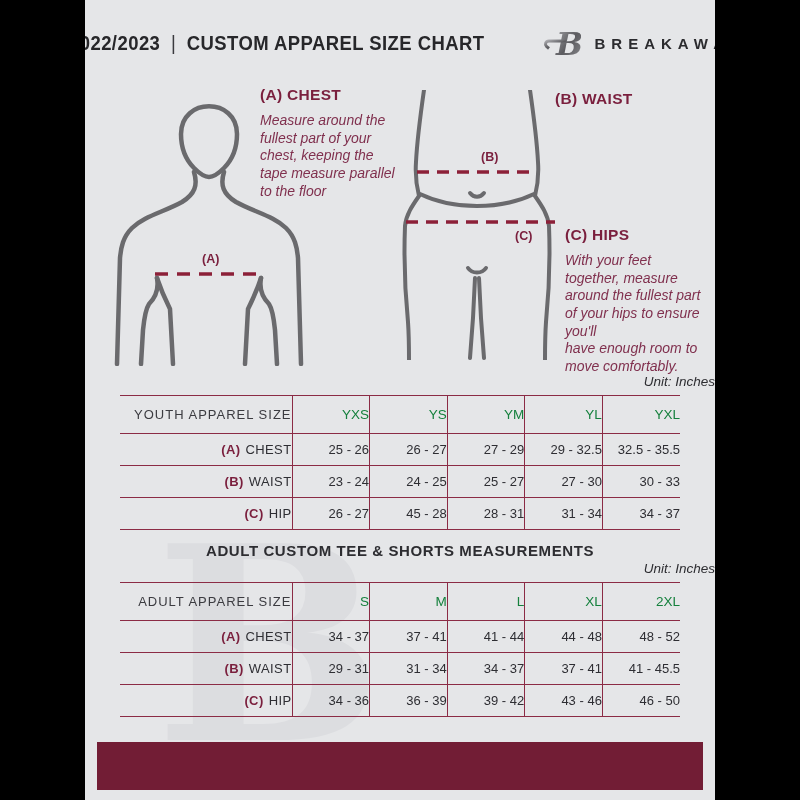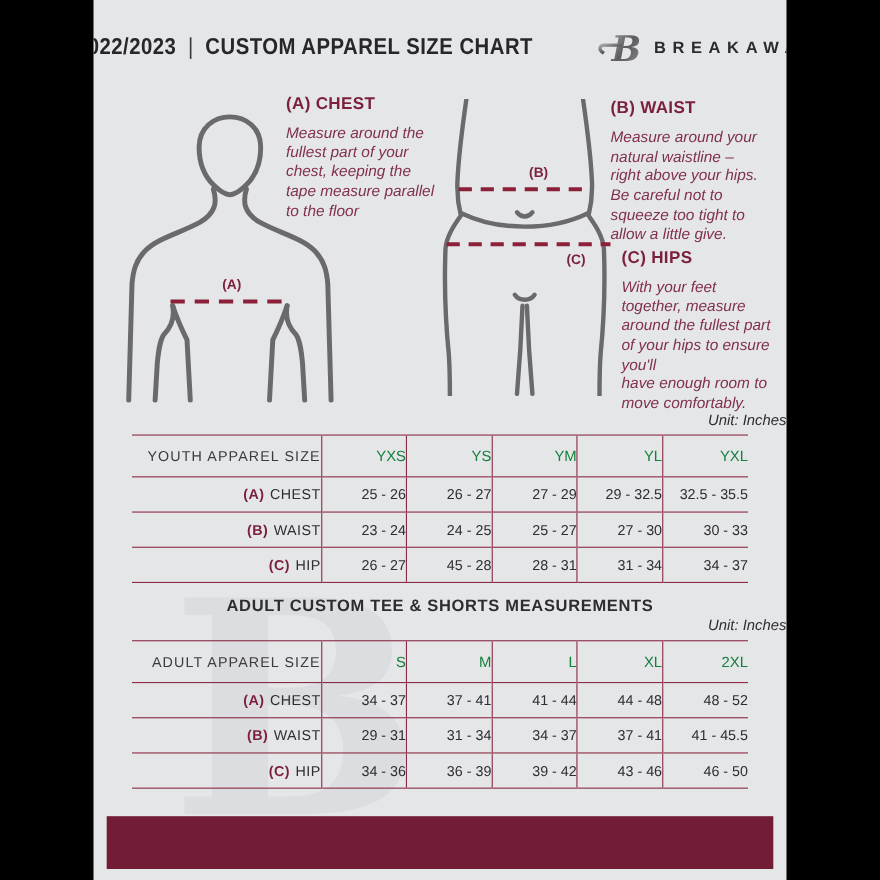--- a/index.html
+++ b/index.html
@@ -111,26 +111,20 @@
           <path d="M88,188 C89,215 91,245 93,268"></path>
         </g>
         <line x1="26" y1="82" x2="146" y2="82" stroke="#8c2038" stroke-width="3.6" stroke-dasharray="12 8"></line>
         <text x="90" y="71" font-family="Liberation Sans, sans-serif" font-weight="bold" font-size="12.5" fill="#7a1f3d">(B)</text>
         <line x1="15" y1="132" x2="164" y2="132" stroke="#8c2038" stroke-width="3.6" stroke-dasharray="12 8"></line>
         <text x="124" y="150" font-family="Liberation Sans, sans-serif" font-weight="bold" font-size="12.5" fill="#7a1f3d">(C)</text>
       </svg>
 
       <div class="guide-block" style="left:470px; top:10px; width:155px;">
         <div class="guide-heading">(B) WAIST</div>
-        <div class="guide-body">Measure around your
-natural waistline –
-right above your hips.
-Be careful not to
-squeeze too tight to
-allow a little give.</div>
       </div>
 
       <div class="guide-block" style="left:480px; top:146px; width:158px;">
         <div class="guide-heading">(C) HIPS</div>
         <div class="guide-body">With your feet
 together, measure
 around the fullest part
 of your hips to ensure
 you'll
 have enough room to

